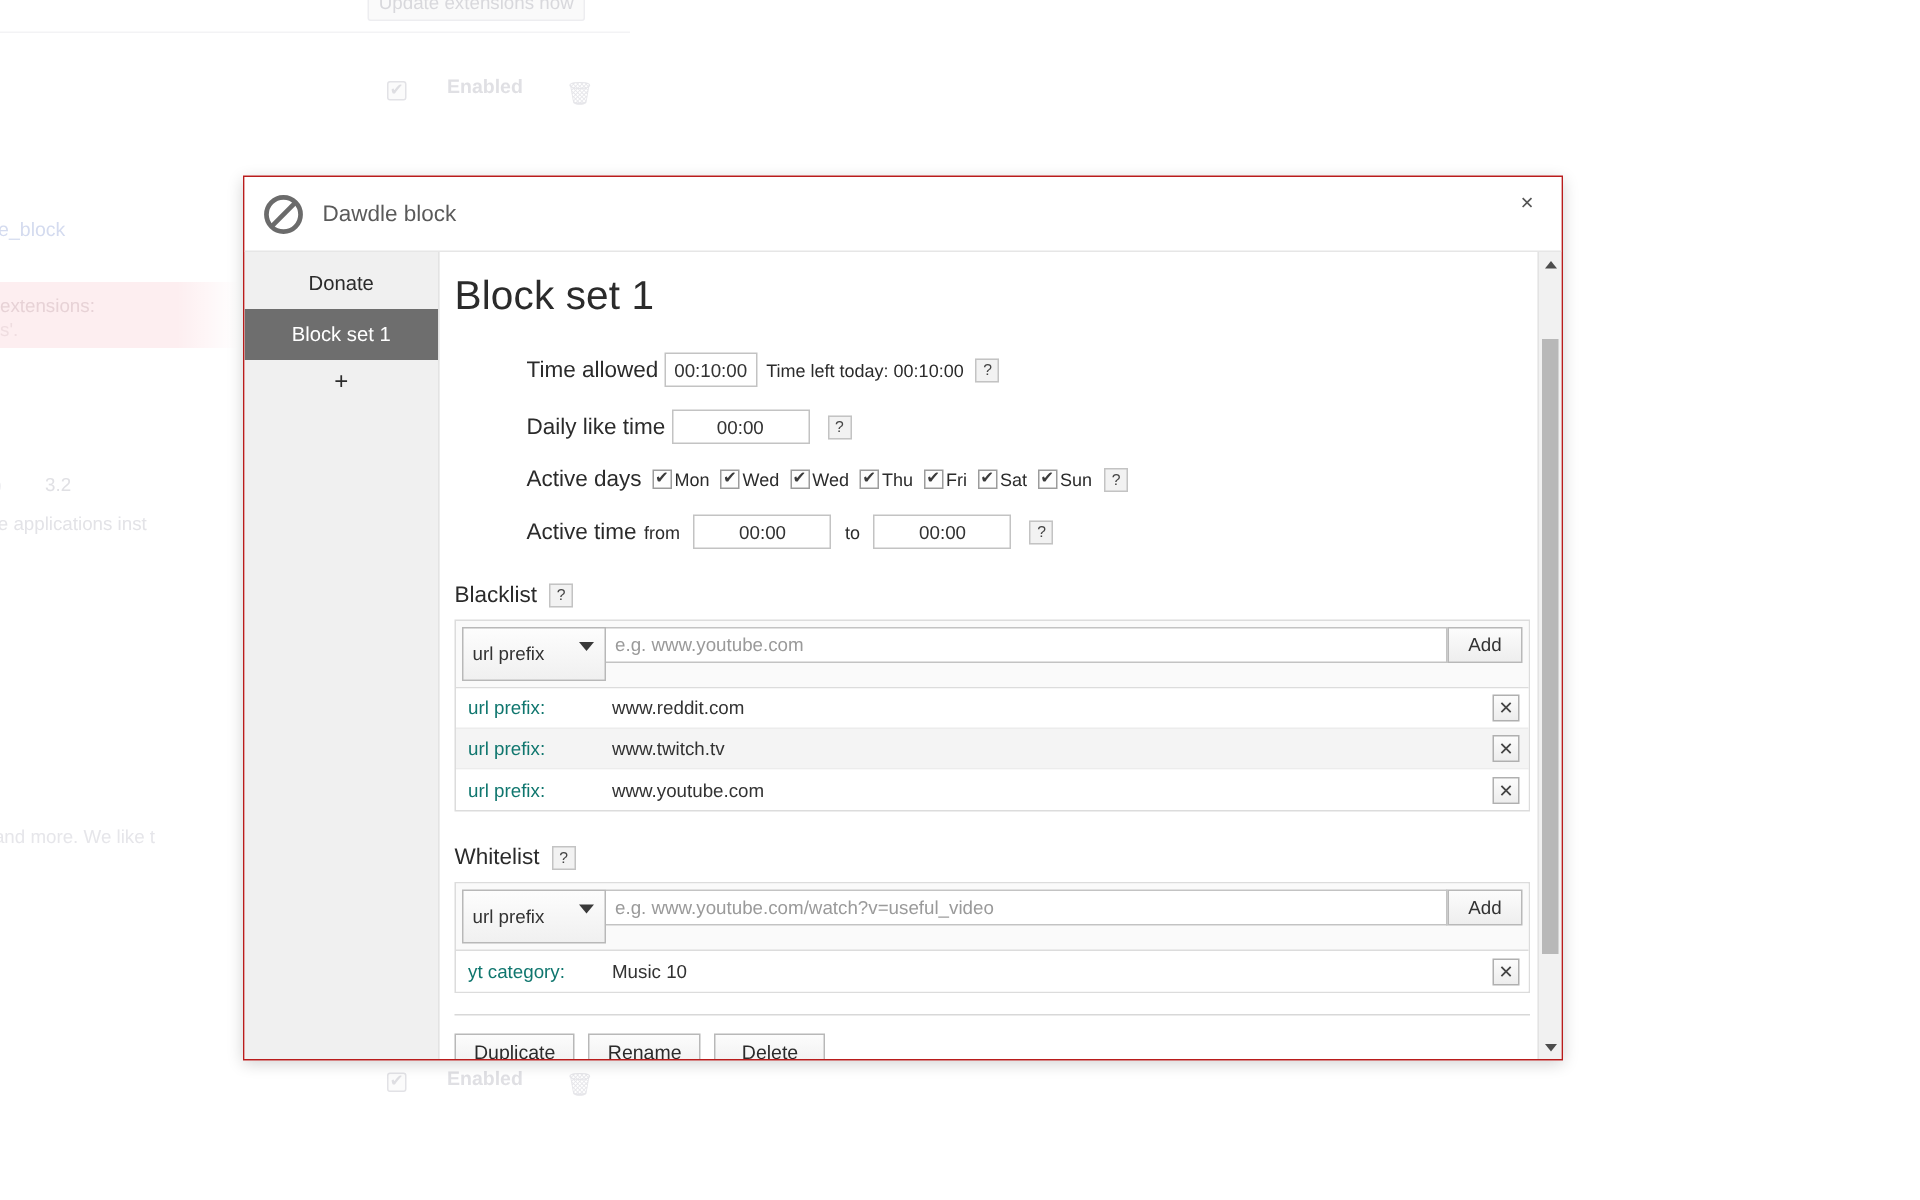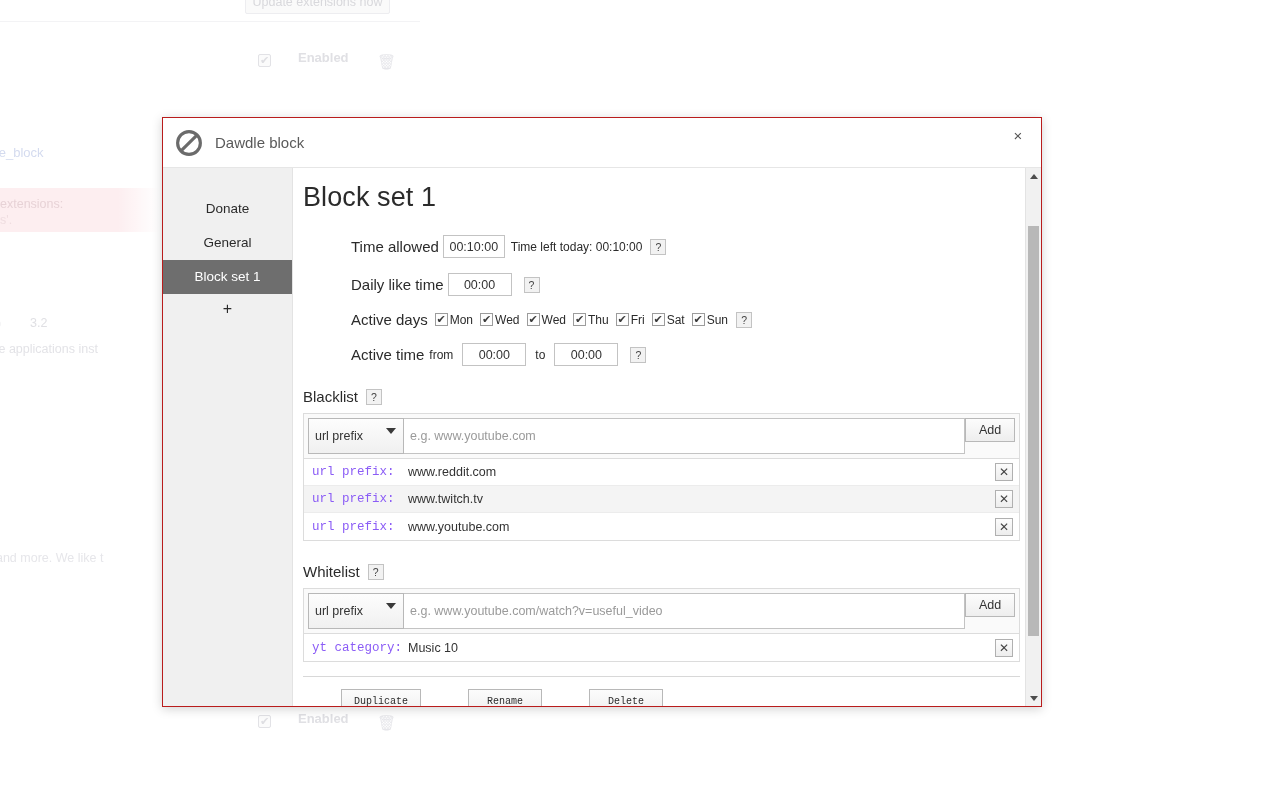--- a/index.html
+++ b/index.html
@@ -92,21 +92,21 @@
     cursor: pointer;
   }
 
   #modal-body { flex: 1; display: flex; min-height: 0; position: relative; }
 
   
   #sidebar {
     width: 130px; flex: 0 0 130px;
     background: #f0f0f0;
     border-right: 1px solid #e3e3e3;
-    padding-top: 24px;
+    padding-top: 4px;
   }
   .nav-item {
     height: 34px; line-height: 34px;
     text-align: center;
     font-size: 13.5px; color: #2b2b2b;
     cursor: pointer;
   }
   .nav-item.selected { background: #6e6e6e; color: #ffffff; }
   .nav-add {
     height: 30px; line-height: 30px; text-align: center;
@@ -136,21 +136,21 @@
     border: 1px solid #c3c3c3;
     background: #fff;
     height: 23px;
     font-size: 12.5px;
     color: #333;
     text-align: center;
     line-height: 21px;
     margin: 0 4px;
   }
   .txtbox.w-time { width: 62px; }
-  .txtbox.w-hhmm { width: 64px; }
+  .txtbox.w-hhmm { width: 92px; }
 
   .note { font-size: 12px; color: #2b2b2b; margin-left: 2px; }
 
   .help {
     display: inline-block;
     width: 16px; height: 16px;
     border: 1px solid #c3c3c3;
     background: #f2f2f2;
     font-size: 10.5px; color: #444;
     text-align: center; line-height: 14px;
@@ -194,21 +194,21 @@
     position: relative;
   }
   .sel .caret {
     position: absolute; right: 7px; top: 9px;
     width: 0; height: 0;
     border-left: 5px solid transparent;
     border-right: 5px solid transparent;
     border-top: 6px solid #3a3a3a;
   }
   .addinput {
-    flex: 1; height: 36px;
+    flex: 1; height: 24px;
     border: 1px solid #c3c3c3; border-left: none;
     background: #fff;
     font-size: 12.5px; color: #333;
     padding: 0 6px;
     outline: none;
     font-family: "Liberation Sans", sans-serif;
   }
   .addinput::placeholder { color: #9a9a9a; }
   .addbtn {
     width: 50px; height: 24px;
@@ -221,40 +221,39 @@
 
   .lrow {
     display: flex; align-items: center;
     height: 27px;
     border-bottom: 1px solid #ececec;
     padding: 0 6px 0 8px;
     background: #ffffff;
   }
   .lrow:last-child { border-bottom: none; }
   .lrow.alt { background: #f4f4f4; }
-  .lrow .ltype { width: 96px; font-size: 12.5px; color: #8b5cf6; font-family: Liberation Mono, monospace; }
+  .lrow .ltype { width: 96px; font-size: 12.5px; color: #0f766e; }
   .lrow .lval { flex: 1; font-size: 12.5px; color: #333; }
   .xbtn {
     width: 18px; height: 18px;
     border: 1px solid #b0b0b0;
     background: linear-gradient(#fcfcfc, #ededed);
     color: #444; font-size: 12px; line-height: 16px;
     text-align: center; cursor: pointer;
   }
 
   .divider { border-top: 1px solid #d8d8d8; margin: 14px 0 12px 0; }
   .btnrow { display: flex; gap: 9px; }
   .pbtn {
     min-width: 74px; height: 25px;
     border: 1px solid #b8b8b8;
     background: linear-gradient(#fcfcfc, #efefef);
-    font-size: 10px; color: #2b2b2b;
+    font-size: 13px; color: #2b2b2b;
     cursor: pointer; padding: 0 12px;
-    font-family: Liberation Mono, monospace;
-    margin-left: 38px;
+    font-family: Liberation Sans, sans-serif;
   }
 
   
   #vscroll {
     position: absolute; right: 0; top: 0;
     width: 16px; height: 100%;
     background: #f1f1f1;
     border-left: 1px solid #e3e3e3;
   }
   #vscroll .arrow-up, #vscroll .arrow-dn {
@@ -314,21 +313,20 @@
       <line x1="7.2" y1="24.8" x2="24.8" y2="7.2" stroke="#6b6b6b" stroke-width="3.6"></line>
     </svg>
     <div class="brand-title">Dawdle block</div>
     <div class="close-btn">×</div>
   </div>
 
   <div id="modal-body">
 
     <div id="sidebar">
       <div class="nav-item">Donate</div>
-      <div class="nav-item">General</div>
       <div class="nav-item selected">Block set 1</div>
       <div class="nav-add">+</div>
     </div>
 
     <div id="content">
       <div id="content-inner">
 
         <h1 class="page-title">Block set 1</h1>
 
         <div class="row">

